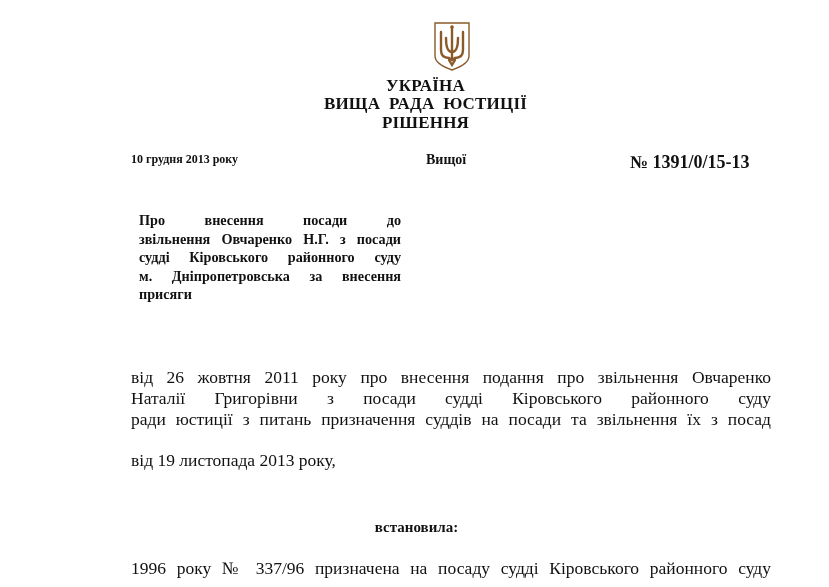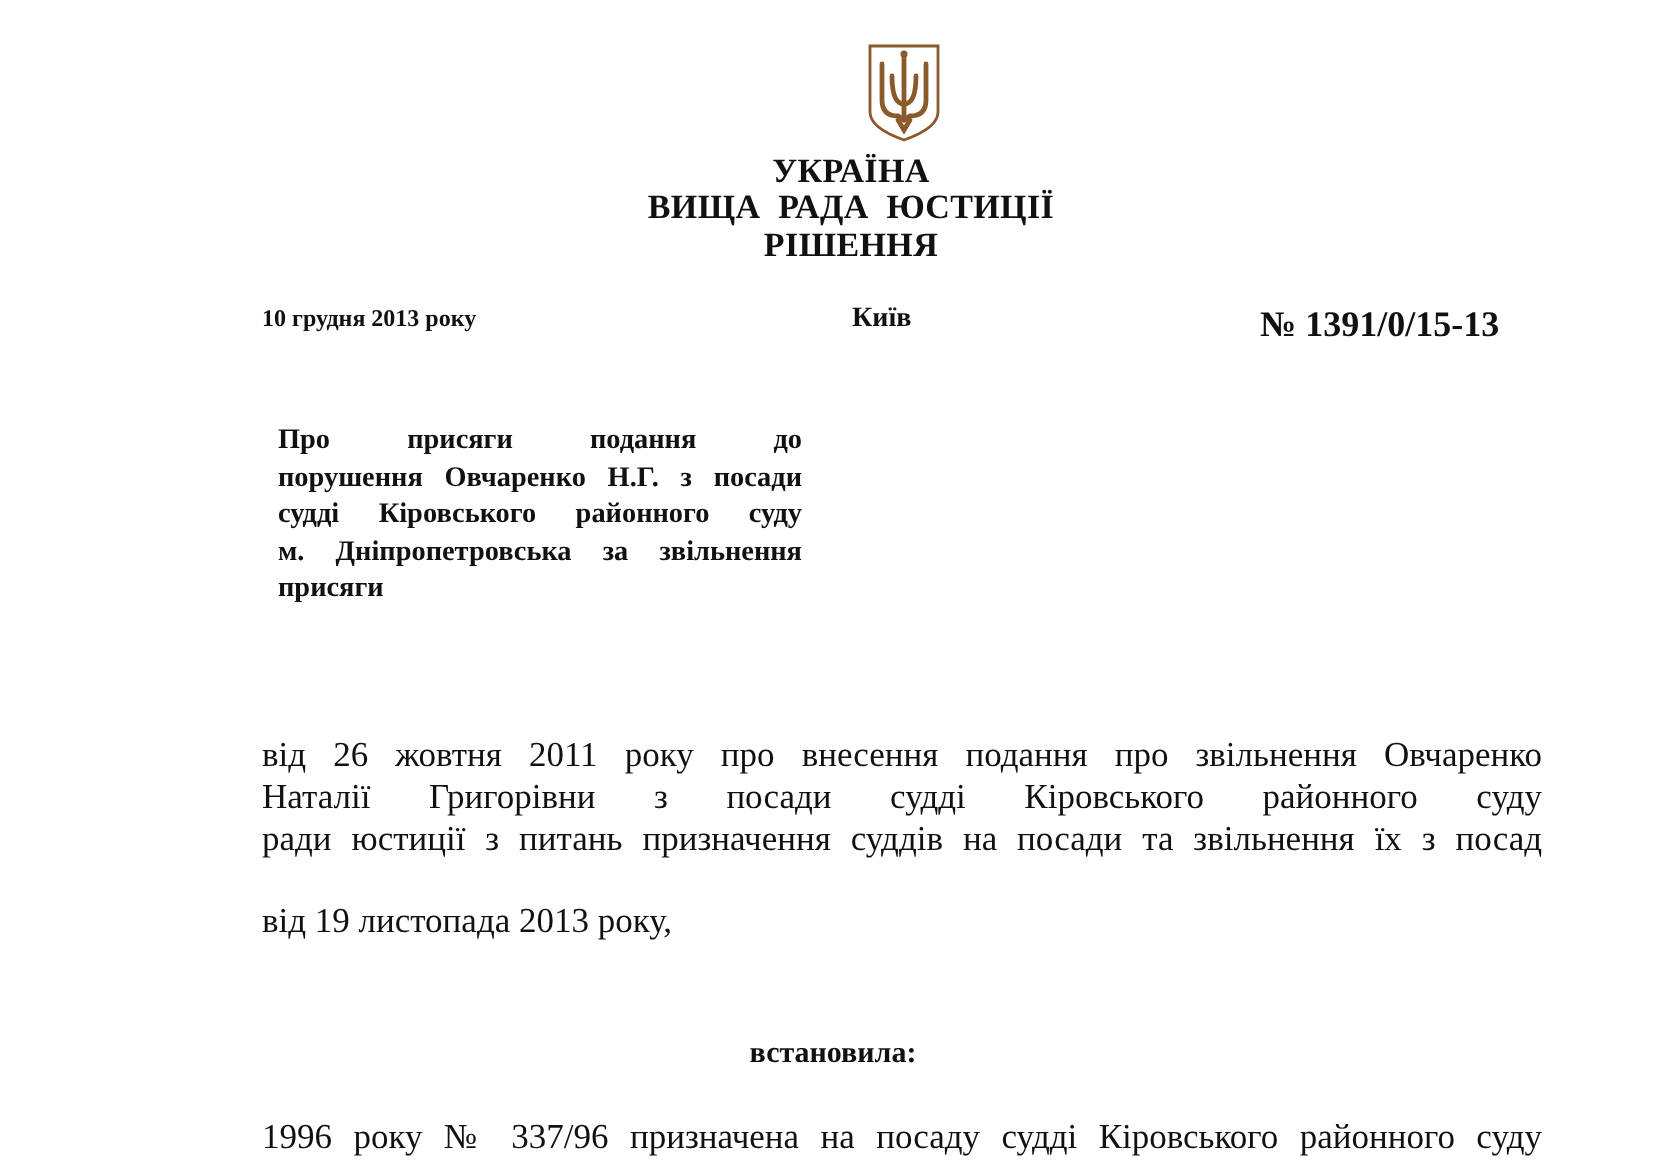--- a/index.html
+++ b/index.html
@@ -59,28 +59,28 @@
     </g>
     <circle cx="20" cy="7" r="1.8" fill="#8a5a2b"></circle>
   </svg>
 </div>
 
 <div class="hdr h1">УКРАЇНА</div>
 <div class="hdr h2" style="white-space:pre">ВИЩА  РАДА  ЮСТИЦІЇ</div>
 <div class="hdr h3">РІШЕННЯ</div>
 
 <div class="date">10 грудня 2013 року</div>
-<div class="city">Київ</div>
+<div class="city">Вищої</div>
 <div class="num">№ 1391/0/15-13</div>
 
 <div class="subject">
-  <span class="line">Про присяги подання до</span>
-  <span class="line">порушення Овчаренко Н.Г. з посади</span>
+  <span class="line">Про внесення посади до</span>
+  <span class="line">звільнення Овчаренко Н.Г. з посади</span>
   <span class="line">судді Кіровського районного суду</span>
-  <span class="line">м. Дніпропетровська за звільнення</span>
+  <span class="line">м. Дніпропетровська за внесення</span>
   <span class="line last">присяги</span>
 </div>
 
 <div class="para">
   <span class="line">від 26 жовтня 2011 року про внесення подання про звільнення Овчаренко</span>
   <span class="line">Наталії Григорівни з посади судді Кіровського районного суду</span>
   <span class="line">ради юстиції з питань призначення суддів на посади та звільнення їх з посад</span>
   <span class="line last">від 19 листопада 2013 року,</span>
 </div>
 

